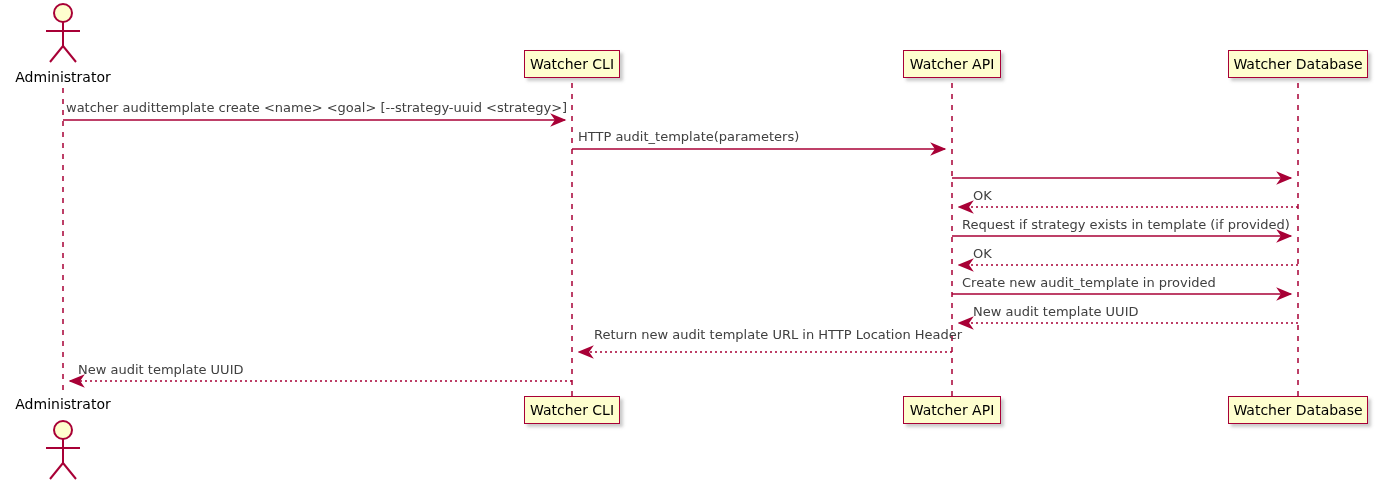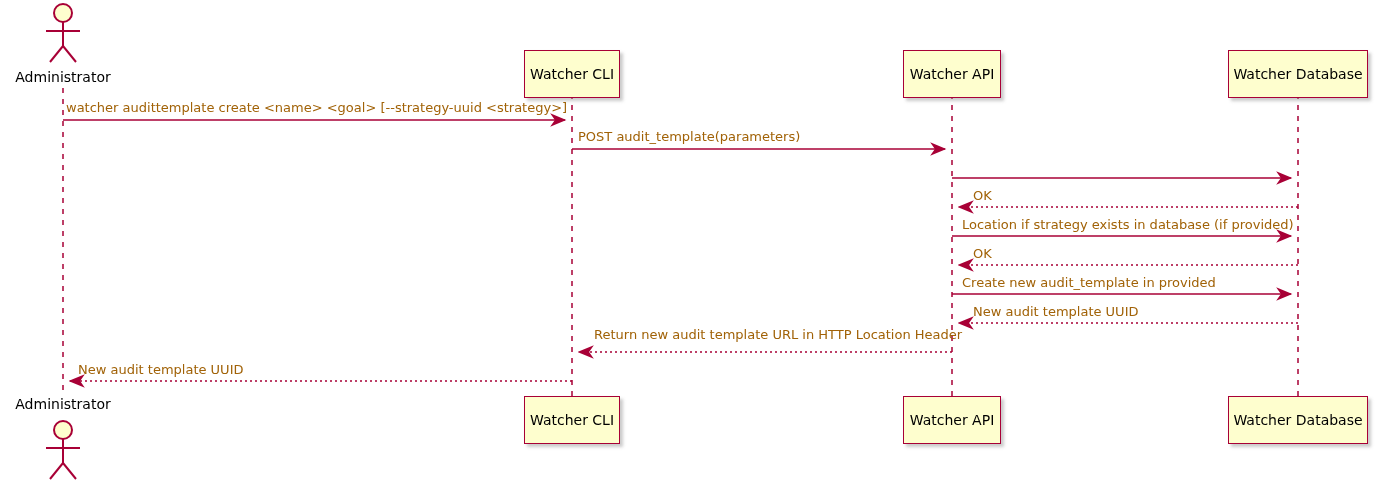--- a/index.html
+++ b/index.html
@@ -31,33 +31,33 @@
     border: 1.5px solid #A80036;
     box-shadow: 3px 3px 3px rgba(140,140,140,0.45);
     box-sizing: border-box;
     display: flex;
     align-items: center;
     justify-content: center;
     color: #000000;
     font-size: 14px;
     font-family: "DejaVu Sans", sans-serif;
     white-space: nowrap;
-    height: 48px;
+    height: 28px;
   }
   .actor-label {
     position: absolute;
     color: #000000;
     font-size: 14px;
     font-family: "DejaVu Sans", sans-serif;
     white-space: nowrap;
     text-align: center;
   }
   .msg-label {
     position: absolute;
-    color: #a16207;
+    color: #404040;
     font-size: 13px;
     font-family: "DejaVu Sans", sans-serif;
     white-space: nowrap;
   }
 </style>
 </head>
 <body>
 
 <div id="diagram">
 
@@ -124,26 +124,26 @@
   <div class="participant-box" style="left:1228px; top:50px; width:140px;">Watcher Database</div>
 
   <div class="participant-box" style="left:524px; top:396px; width:96px;">Watcher CLI</div>
 
   <div class="participant-box" style="left:903px; top:396px; width:98px;">Watcher API</div>
 
   <div class="participant-box" style="left:1228px; top:396px; width:140px;">Watcher Database</div>
 
   <div class="msg-label" style="left:66px; top:100px;">watcher audittemplate create &lt;name&gt; &lt;goal&gt; [--strategy-uuid &lt;strategy&gt;]</div>
 
-  <div class="msg-label" style="left:578px; top:129px;">POST audit_template(parameters)</div>
+  <div class="msg-label" style="left:578px; top:129px;">HTTP audit_template(parameters)</div>
 
 
   <div class="msg-label" style="left:973px; top:188px;">OK</div>
 
-  <div class="msg-label" style="left:962px; top:217px;">Location if strategy exists in database (if provided)</div>
+  <div class="msg-label" style="left:962px; top:217px;">Request if strategy exists in template (if provided)</div>
 
   <div class="msg-label" style="left:973px; top:246px;">OK</div>
 
   <div class="msg-label" style="left:962px; top:275px;">Create new audit_template in provided</div>
 
   <div class="msg-label" style="left:973px; top:304px;">New audit template UUID</div>
 
   <div class="msg-label" style="left:594px; top:327px;">Return new audit template URL in HTTP Location Header</div>
 
   <div class="msg-label" style="left:78px; top:362px;">New audit template UUID</div>

